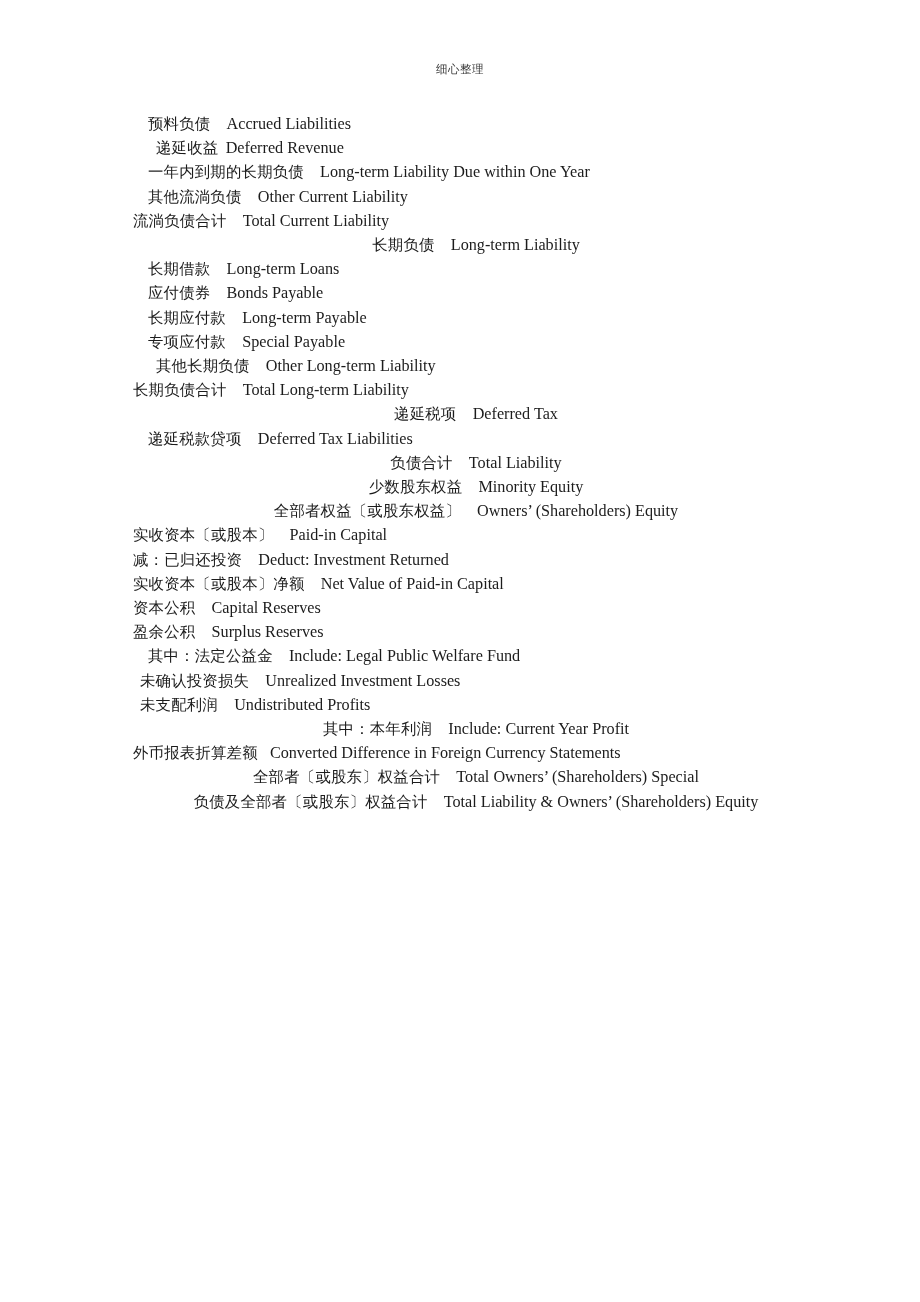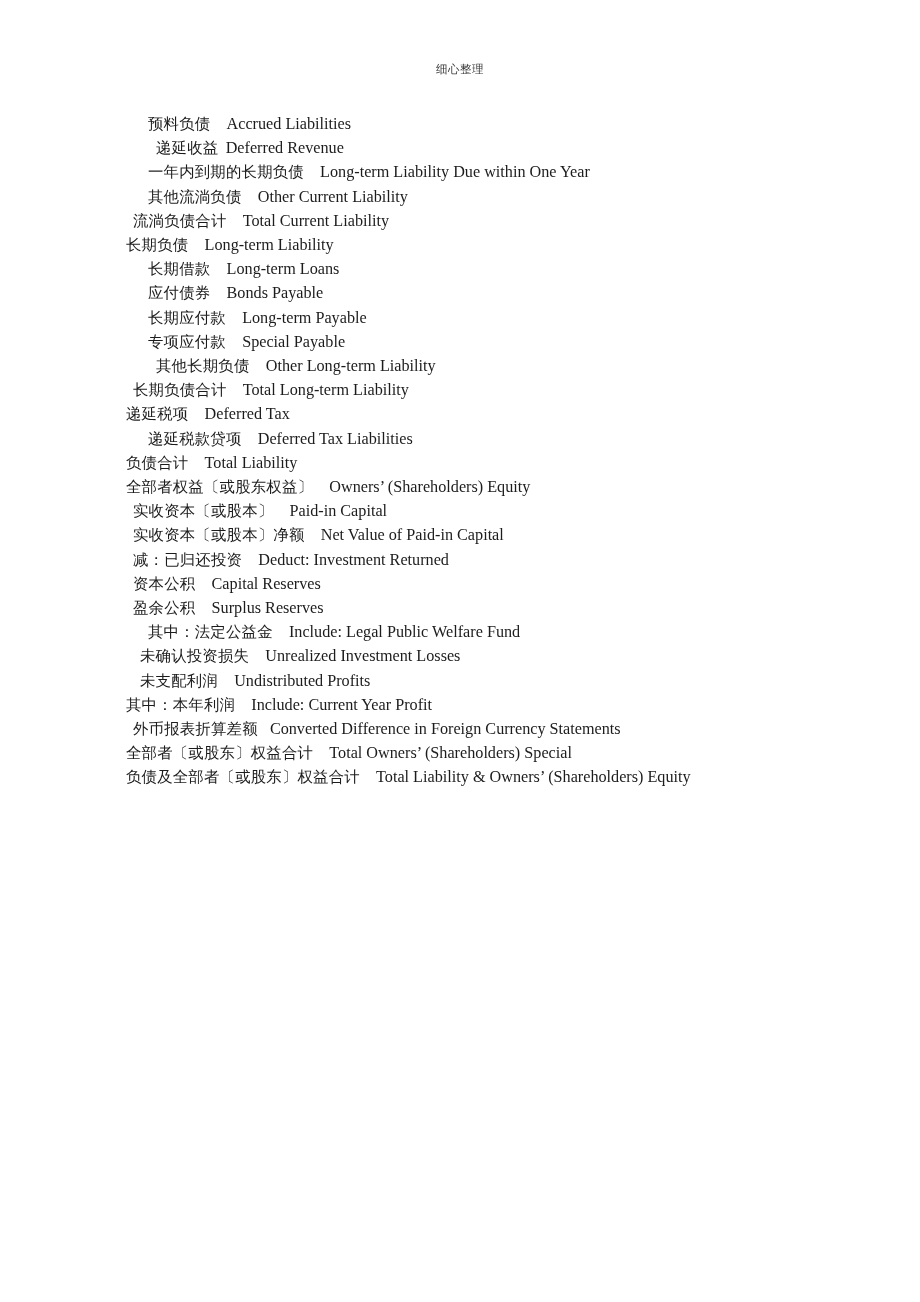--- a/index.html
+++ b/index.html
@@ -51,21 +51,21 @@
     letter-spacing: 0.2px;
   }
   .gap {
     display: inline-block;
   }
   .en {
     font-family: "Liberation Serif", "DejaVu Serif", serif;
     font-size: 16.2px;
   }
   
-  .i0 { padding-left: 0px; }
+  .i0 { padding-left: 0px; text-align: center; }
   .i1 { padding-left: 7px; }
   .i2 { padding-left: 14px; }
   .i3 { padding-left: 22px; }
   .i4 { padding-left: 30px; }
 </style>
 </head>
 <body>
 
 <div class="page">
 
@@ -80,24 +80,25 @@
       <div class="entry-line i0"><span class="cn">长期负债</span><span class="gap" style="width: 16.2px;"></span><span class="en">Long-term Liability</span></div>
       <div class="entry-line i3"><span class="cn">长期借款</span><span class="gap" style="width: 16.2px;"></span><span class="en">Long-term Loans</span></div>
       <div class="entry-line i3"><span class="cn">应付债券</span><span class="gap" style="width: 16.2px;"></span><span class="en">Bonds Payable</span></div>
       <div class="entry-line i3"><span class="cn">长期应付款</span><span class="gap" style="width: 16.2px;"></span><span class="en">Long-term Payable</span></div>
       <div class="entry-line i3"><span class="cn">专项应付款</span><span class="gap" style="width: 16.2px;"></span><span class="en">Special Payable</span></div>
       <div class="entry-line i4"><span class="cn">其他长期负债</span><span class="gap" style="width: 16.2px;"></span><span class="en">Other Long-term Liability</span></div>
       <div class="entry-line i1"><span class="cn">长期负债合计</span><span class="gap" style="width: 16.2px;"></span><span class="en">Total Long-term Liability</span></div>
       <div class="entry-line i0"><span class="cn">递延税项</span><span class="gap" style="width: 16.2px;"></span><span class="en">Deferred Tax</span></div>
       <div class="entry-line i3"><span class="cn">递延税款贷项</span><span class="gap" style="width: 16.2px;"></span><span class="en">Deferred Tax Liabilities</span></div>
       <div class="entry-line i0"><span class="cn">负债合计</span><span class="gap" style="width: 16.2px;"></span><span class="en">Total Liability</span></div>
+      <div class="entry-line i0"><span class="cn">少数股东权益</span><span class="gap" style="width: 16.2px;"></span><span class="en">Minority Equity</span></div>
       <div class="entry-line i0"><span class="cn">全部者权益〔或股东权益〕</span><span class="gap" style="width: 16.2px;"></span><span class="en">Owners’ (Shareholders) Equity</span></div>
       <div class="entry-line i1"><span class="cn">实收资本〔或股本〕</span><span class="gap" style="width: 16.2px;"></span><span class="en">Paid-in Capital</span></div>
+      <div class="entry-line i1"><span class="cn">减：已归还投资</span><span class="gap" style="width: 16.2px;"></span><span class="en">Deduct: Investment Returned</span></div>
       <div class="entry-line i1"><span class="cn">实收资本〔或股本〕净额</span><span class="gap" style="width: 16.2px;"></span><span class="en">Net Value of Paid-in Capital</span></div>
-      <div class="entry-line i1"><span class="cn">减：已归还投资</span><span class="gap" style="width: 16.2px;"></span><span class="en">Deduct: Investment Returned</span></div>
       <div class="entry-line i1"><span class="cn">资本公积</span><span class="gap" style="width: 16.2px;"></span><span class="en">Capital Reserves</span></div>
       <div class="entry-line i1"><span class="cn">盈余公积</span><span class="gap" style="width: 16.2px;"></span><span class="en">Surplus Reserves</span></div>
       <div class="entry-line i3"><span class="cn">其中：法定公益金</span><span class="gap" style="width: 16.2px;"></span><span class="en">Include: Legal Public Welfare Fund</span></div>
       <div class="entry-line i2"><span class="cn">未确认投资损失</span><span class="gap" style="width: 16.2px;"></span><span class="en">Unrealized Investment Losses</span></div>
       <div class="entry-line i2"><span class="cn">未支配利润</span><span class="gap" style="width: 16.2px;"></span><span class="en">Undistributed Profits</span></div>
       <div class="entry-line i0"><span class="cn">其中：本年利润</span><span class="gap" style="width: 16.2px;"></span><span class="en">Include: Current Year Profit</span></div>
       <div class="entry-line i1"><span class="cn">外币报表折算差额</span><span class="gap" style="width: 12.15px;"></span><span class="en">Converted Difference in Foreign Currency Statements</span></div>
       <div class="entry-line i0"><span class="cn">全部者〔或股东〕权益合计</span><span class="gap" style="width: 16.2px;"></span><span class="en">Total Owners’ (Shareholders) Special</span></div>
       <div class="entry-line i0"><span class="cn">负债及全部者〔或股东〕权益合计</span><span class="gap" style="width: 16.2px;"></span><span class="en">Total Liability &amp; Owners’ (Shareholders) Equity</span></div>
     </div>

